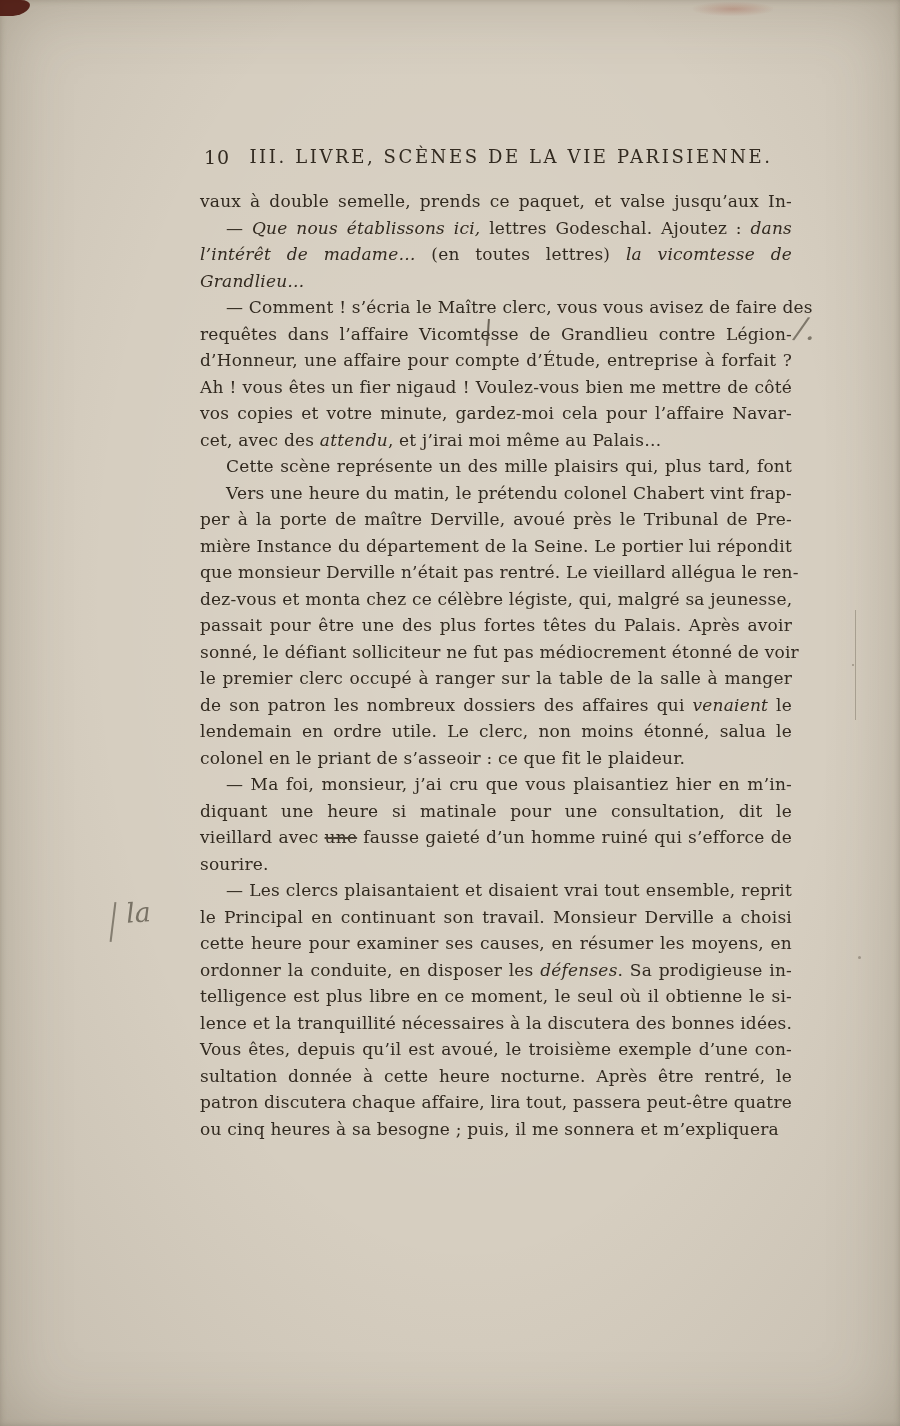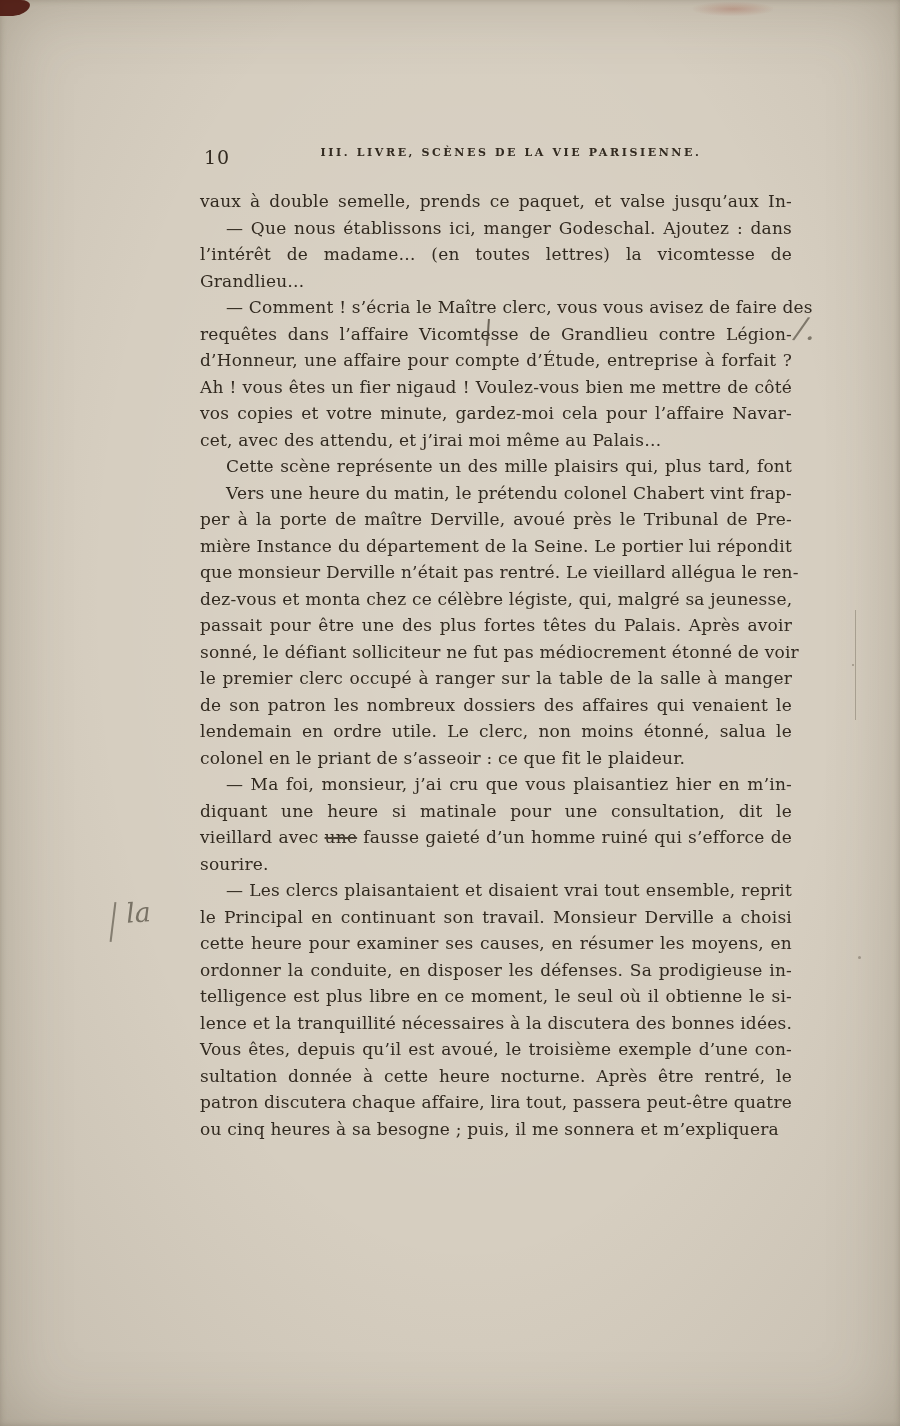--- a/index.html
+++ b/index.html
@@ -27,40 +27,40 @@
   
   .header{
     position:absolute;left:200px;top:146px;width:592px;height:24px;
   }
   .pagenum{
     position:absolute;left:4px;top:0;
     font-size:19px;letter-spacing:1px;
   }
   .running-title{
     display:block;text-align:center;
-    font-size:11px;font-weight:bold;
+    font-size:18px;font-weight:normal;
     letter-spacing:2.6px;
     padding-left:30px;
     white-space:nowrap;
   }
   
   .textblock{
     position:absolute;left:200px;top:188px;width:592px;
     font-size:17px;line-height:26.5px;
     letter-spacing:0.2px;
   }
   .para{margin:0;}
   .line{
     text-align:justify;
     text-align-last:justify;
     white-space:nowrap;
   }
   .line.last{text-align-last:left;white-space:normal;}
   .line.first{text-indent:26px;}
-  .it{}
+  .it{font-style:italic;}
   .struck{
     text-decoration:line-through;
     text-decoration-color:#4a4236;
     text-decoration-thickness:2px;
   }
   
   .hw{color:var(--pencil);font-style:italic;}
   .right-mark{
     position:absolute;left:796px;top:314px;
     font-size:30px;line-height:30px;
@@ -126,21 +126,21 @@
   <div class="header">
     <span class="pagenum">10</span>
     <span class="running-title">III. LIVRE, SCÈNES DE LA VIE PARISIENNE.</span>
   </div>
 
   <div class="textblock">
       <div class="para">
         <div class="line"><span>vaux à double semelle, prends ce paquet, et valse jusqu’aux In-</span></div>
       </div>
       <div class="para">
-        <div class="line first"><span>— </span><span class="it">Que nous établissons ici,</span><span> manger Godeschal. Ajoutez : </span><span class="it">dans</span></div>
+        <div class="line first"><span>— </span><span class="it">Que nous établissons ici,</span><span> lettres Godeschal. Ajoutez : </span><span class="it">dans</span></div>
         <div class="line"><span class="it">l’intérêt de madame…</span><span> (en toutes lettres) </span><span class="it">la vicomtesse de</span></div>
         <div class="line last"><span class="it">Grandlieu…</span></div>
       </div>
       <div class="para">
         <div class="line first"><span>— Comment ! s’écria le Maître clerc, vous vous avisez de faire des</span></div>
         <div class="line"><span>requêtes dans l’affaire Vicomtesse de Grandlieu contre Légion-</span></div>
         <div class="line"><span>d’Honneur, une affaire pour compte d’Étude, entreprise à forfait ?</span></div>
         <div class="line"><span>Ah ! vous êtes un fier nigaud ! Voulez-vous bien me mettre de côté</span></div>
         <div class="line"><span>vos copies et votre minute, gardez-moi cela pour l’affaire Navar-</span></div>
         <div class="line last"><span>cet, avec des </span><span class="it">attendu</span><span>, et j’irai moi même au Palais…</span></div>

